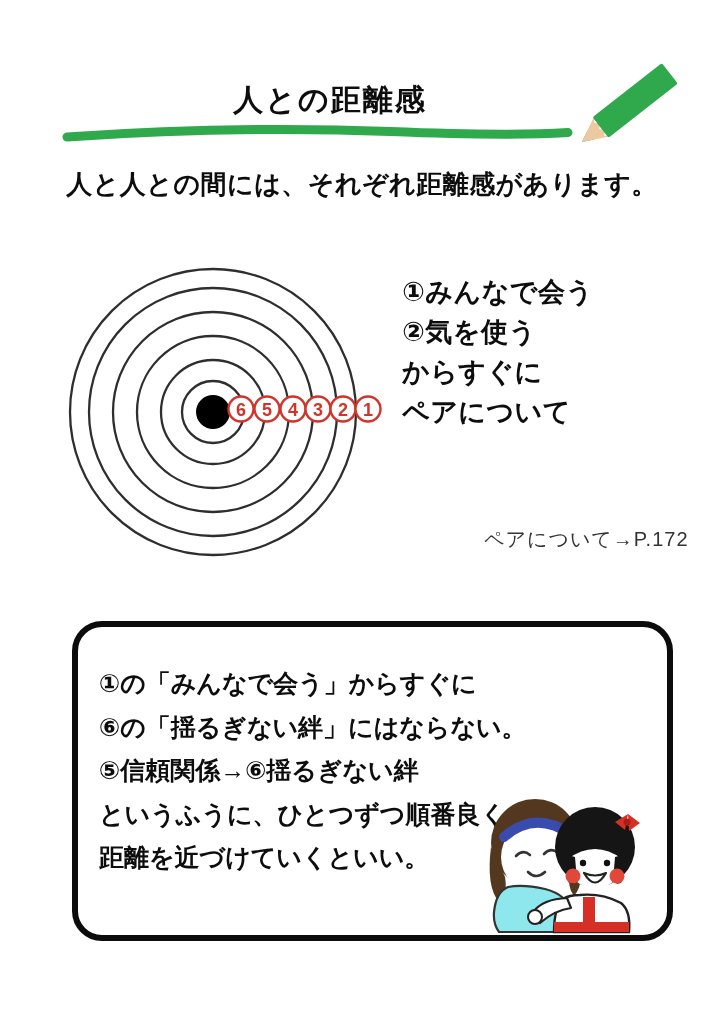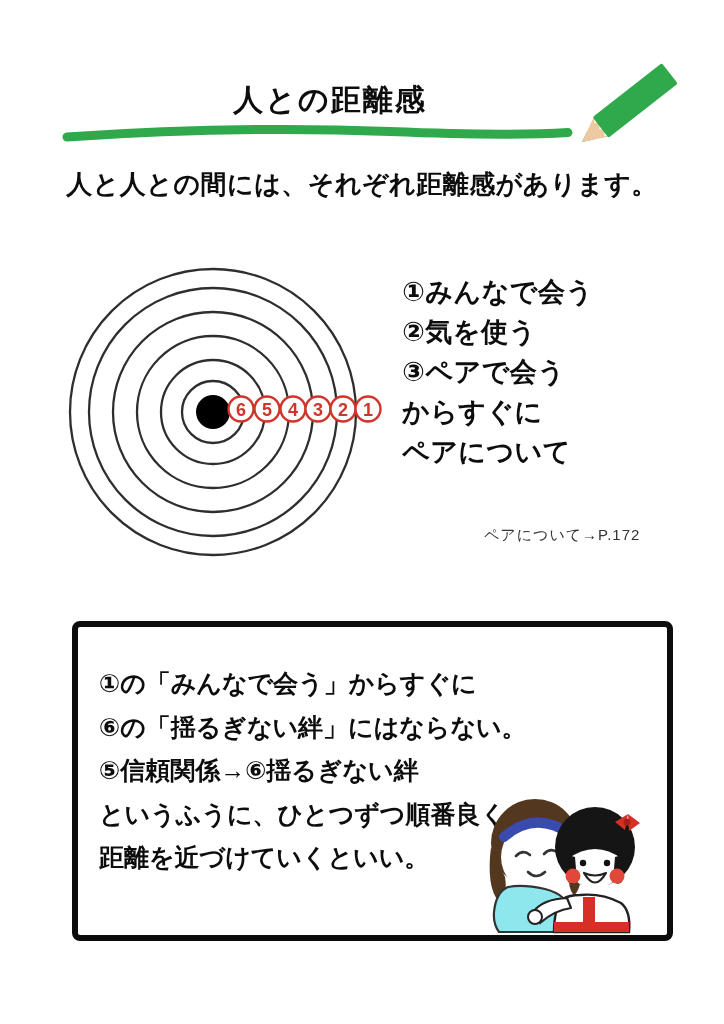--- a/index.html
+++ b/index.html
@@ -22,26 +22,26 @@
     white-space:nowrap;
   }
   .diagram-svg{position:absolute;left:40px;top:252px;}
   .step-list{position:absolute;left:402px;top:272px;}
   .step-item{
     font-size:27px;font-weight:700;line-height:40px;color:#0d0d0d;
     white-space:nowrap;letter-spacing:0.5px;
   }
   .page-ref{
     position:absolute;left:484px;top:526px;
-    font-size:15px;font-weight:500;color:#333;letter-spacing:1px;
+    font-size:20px;font-weight:500;color:#333;letter-spacing:1px;
     white-space:nowrap;
   }
   .note-box{
     position:absolute;left:72px;top:621px;width:601px;height:320px;
-    border:6px solid #0c0c0c;border-radius:8px;box-sizing:border-box;
+    border:6px solid #0c0c0c;border-radius:30px;box-sizing:border-box;
     background:#ffffff;
   }
   .note-text{position:absolute;left:21px;top:35px;}
   .note-line{
     font-size:25px;font-weight:800;line-height:43.5px;color:#0d0d0d;
     white-space:nowrap;letter-spacing:0px;
   }
   .girls-svg{position:absolute;right:14px;bottom:-2px;}
 </style>
 </head>
@@ -99,21 +99,20 @@
       <g>
         <circle cx="328" cy="157" r="12.5" fill="#ffffff" stroke="#d0342a" stroke-width="2.4"></circle>
         <text x="328" y="163.5" fill="#d0342a">1</text>
       </g>
     </g>
   </svg>
 
   <div class="step-list">
     <div class="step-item">①みんなで会う</div>
     <div class="step-item">②気を使う</div>
-    <div class="step-item">③ペアで会う</div>
     <div class="step-item">からすぐに</div>
     <div class="step-item">ペアについて</div>
   </div>
 
   <div class="page-ref">ペアについて→P.172</div>
 
   <div class="note-box">
     <div class="note-text">
       <div class="note-line">①の「みんなで会う」からすぐに</div>
       <div class="note-line">⑥の「揺るぎない絆」にはならない。</div>

